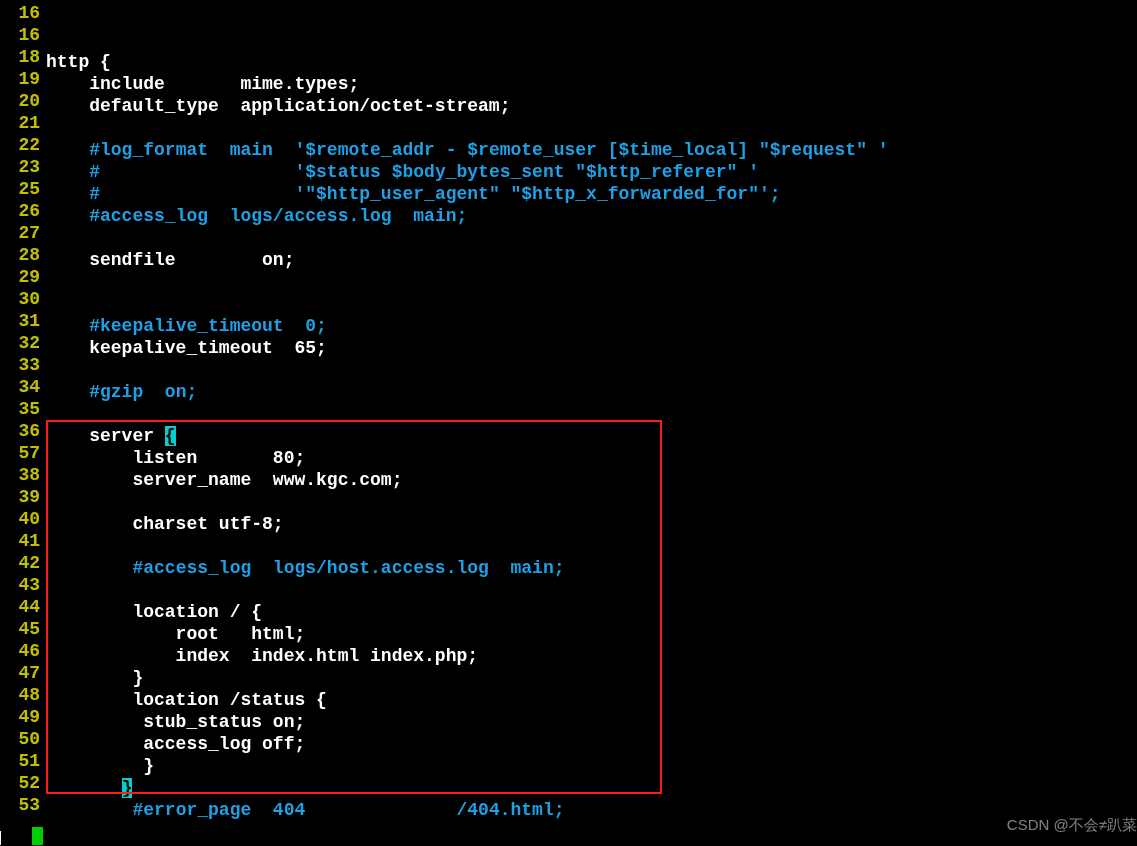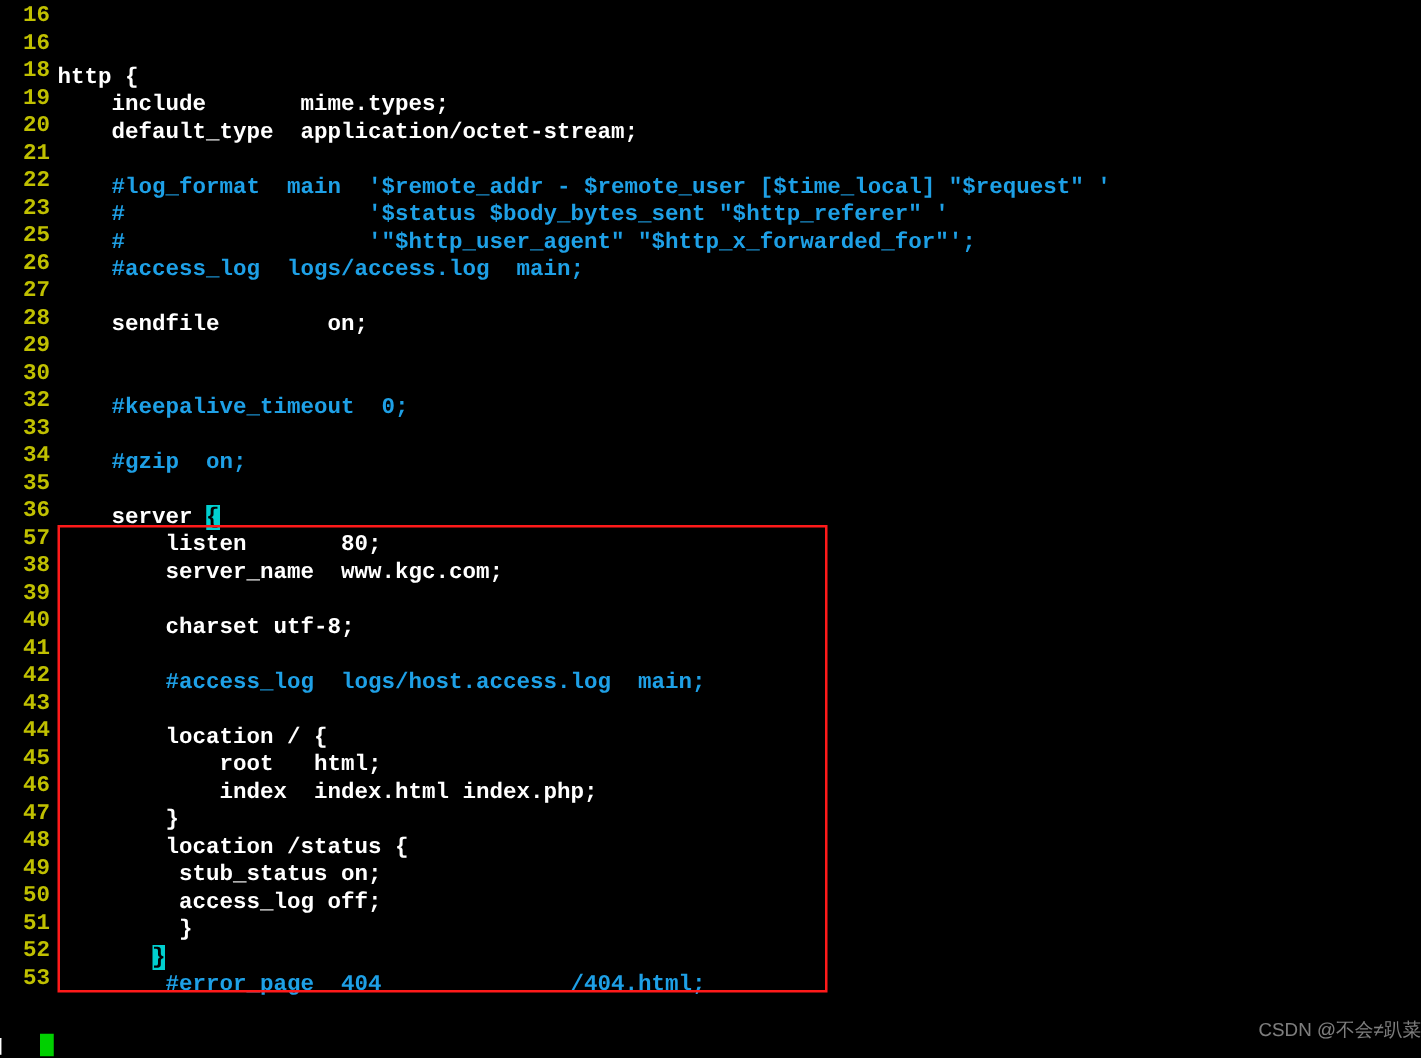--- a/index.html
+++ b/index.html
@@ -91,20 +91,21 @@
     <div class="line"><span class="gutter">20</span><span class="code"></span></div>
     <div class="line"><span class="gutter">21</span><span class="code"><span class="txt">    </span><span class="cmt">#log_format  main  '$remote_addr - $remote_user [$time_local] "$request" '</span></span></div>
     <div class="line"><span class="gutter">22</span><span class="code"><span class="txt">    </span><span class="cmt">#                  '$status $body_bytes_sent "$http_referer" '</span></span></div>
     <div class="line"><span class="gutter">23</span><span class="code"><span class="txt">    </span><span class="cmt">#                  '"$http_user_agent" "$http_x_forwarded_for"';</span></span></div>
     <div class="line"><span class="gutter">25</span><span class="code"><span class="txt">    </span><span class="cmt">#access_log  logs/access.log  main;</span></span></div>
     <div class="line"><span class="gutter">26</span><span class="code"></span></div>
     <div class="line"><span class="gutter">27</span><span class="code"><span class="txt">    sendfile        on;</span></span></div>
     <div class="line"><span class="gutter">28</span><span class="code"><span class="txt">    </span></span></div>
     <div class="line"><span class="gutter">29</span><span class="code"></span></div>
     <div class="line"><span class="gutter">30</span><span class="code"><span class="txt">    </span><span class="cmt">#keepalive_timeout  0;</span></span></div>
+    <div class="line"><span class="gutter">31</span><span class="code"><span class="txt">    keepalive_timeout  65;</span></span></div>
     <div class="line"><span class="gutter">32</span><span class="code"></span></div>
     <div class="line"><span class="gutter">33</span><span class="code"><span class="txt">    </span><span class="cmt">#gzip  on;</span></span></div>
     <div class="line"><span class="gutter">34</span><span class="code"></span></div>
     <div class="line"><span class="gutter">35</span><span class="code"><span class="txt">    server </span><span class="hl">{</span></span></div>
     <div class="line"><span class="gutter">36</span><span class="code"><span class="txt">        listen       80;</span></span></div>
     <div class="line"><span class="gutter">57</span><span class="code"><span class="txt">        server_name  www.kgc.com;</span></span></div>
     <div class="line"><span class="gutter">38</span><span class="code"></span></div>
     <div class="line"><span class="gutter">39</span><span class="code"><span class="txt">        charset utf-8;</span></span></div>
     <div class="line"><span class="gutter">40</span><span class="code"></span></div>
     <div class="line"><span class="gutter">41</span><span class="code"><span class="txt">        </span><span class="cmt">#access_log  logs/host.access.log  main;</span></span></div>

